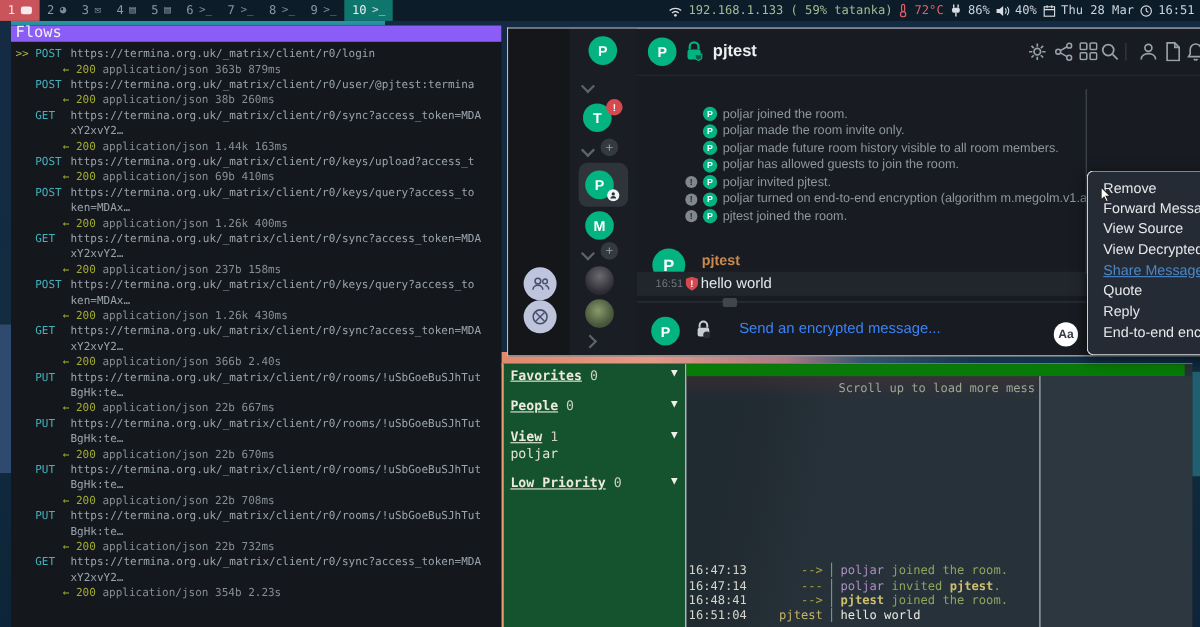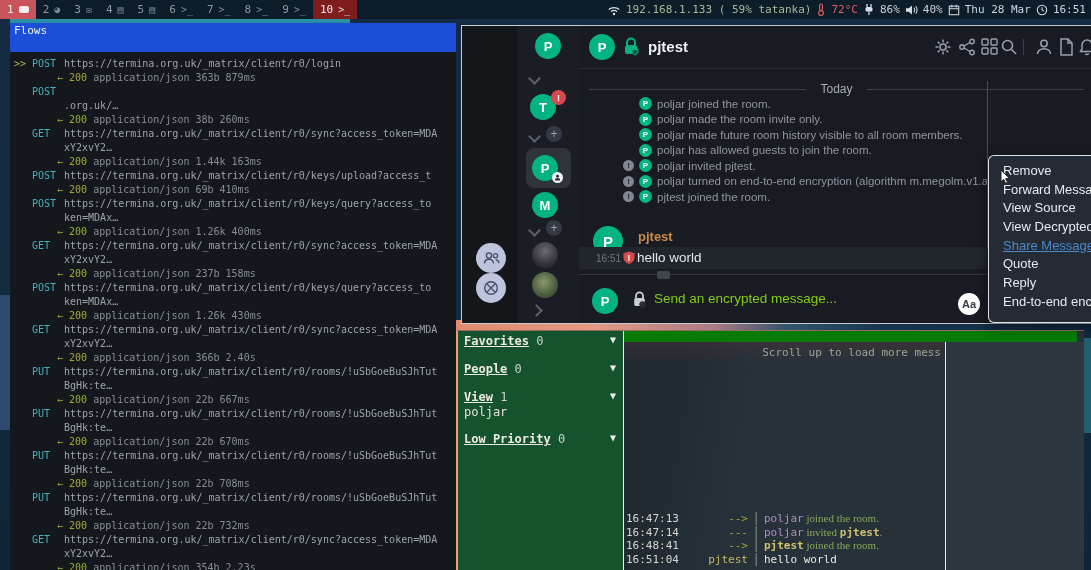--- a/index.html
+++ b/index.html
@@ -10,30 +10,30 @@
       linear-gradient(#2b96a8,#27879b) 10px 19px / 340px 5px no-repeat,
       linear-gradient(#2e4a6e,#2e4a6e) 0px 295px / 10px 135px no-repeat,
       linear-gradient(#1f5f70,#1f5f70) 1083px 338px / 8px 95px no-repeat,
       linear-gradient(180deg,#152a44 0%,#122c3e 60%,#0e2438 100%);}
   
   .bar{position:absolute;left:0;top:0;width:100%;height:19px;background:#0d1c29;display:flex;align-items:center;
     font-family:"DejaVu Sans Mono",monospace;font-size:11px;color:#8b97a3;}
   .ws{display:flex;align-items:center;gap:5px;height:19px;padding:0 7px;}
   .ws .glyph{font-size:10px;opacity:.9;}
   .ws-urgent{background:#c9545c;color:#f4ecec;}
-  .ws-focused{background:#7f1d1d;color:#e8edf2;}
+  .ws-focused{background:#0f766e;color:#e8edf2;}
   .chatbubble{width:10px;height:7px;background:#f4ecec;border-radius:2px;position:relative;display:inline-block;}
   .chatbubble:after{content:"";position:absolute;left:2px;bottom:-3px;border:3px solid transparent;border-top-color:#f4ecec;border-left-width:2px;border-right-width:2px;}
   .status{margin-left:auto;display:flex;align-items:center;gap:5px;padding-right:5px;color:#ccd3da;}
   .status svg{display:block;}
   .net{color:#a4bb97;} .temp{color:#e35f65;}
   
   .term{position:absolute;left:10px;top:23px;width:446px;height:547px;background:#14181d;overflow:hidden;
     font-family:"DejaVu Sans Mono",monospace;}
-  .term-title{height:29px;background:#1d4ed8;color:#eef1f3;font-size:11px;line-height:15px;padding-left:4px;}
+  .term-title{height:15px;background:#8b5cf6;color:#eef1f3;font-size:14px;line-height:15px;padding-left:4px;}
   .flows-body{padding-top:5px;}
   .fl{display:flex;height:14px;line-height:14px;font-size:10px;white-space:pre;}
   .fmark{width:18px;padding-left:4px;box-sizing:content-box;color:#b3b74a;flex:none;}
   .fmethod{width:32px;color:#45b1bd;flex:none;}
   .furl{color:#9aa3ab;}
   .fcont{padding-left:54px;color:#9aa3ab;}
   .fresp{padding-left:47px;}
   .r200{color:#a2aa33;} .rmeta{color:#858d95;}
   
   .riot{position:absolute;left:461px;top:25px;width:632px;height:297px;background:#181b21;
@@ -69,21 +69,21 @@
   .ev.nowarn .eav{margin-left:16px;}
   .bigav{position:absolute;left:131px;top:200px;width:30px;height:30px;font-size:15px;}
   .sendername{position:absolute;left:176px;top:203px;font-size:13px;font-weight:bold;color:#cb8a4d;}
   .msgrow{position:absolute;left:117px;right:0;top:221px;height:22px;background:#21262d;}
   .msg-time{position:absolute;left:17px;top:6px;font-size:10px;color:#70777f;}
   .msg-shield{position:absolute;left:44px;top:4px;}
   .msg-text{position:absolute;left:58px;top:3px;font-size:13.5px;color:#e4e7ea;}
   .composer{position:absolute;left:117px;right:0;top:248px;height:48px;border-top:1px solid #31363d;}
   .cav{position:absolute;left:13px;top:13px;}
   .clock{position:absolute;left:52px;top:15px;}
-  .cph{position:absolute;left:75px;top:16px;font-size:13.5px;color:#84cc16;}
+  .cph{position:absolute;left:93px;top:16px;font-size:13.5px;color:#3b82f6;}
   .cpill{position:absolute;left:78px;top:-4px;width:13px;height:8px;background:#41464d;border-radius:2px;}
   .aabtn{position:absolute;left:379px;top:18px;width:22px;height:22px;border-radius:50%;background:#fff;color:#343a41;
     font-size:11px;font-weight:bold;display:flex;align-items:center;justify-content:center;}
   .tscroll{position:absolute;left:525px;top:55px;width:1px;height:168px;background:#454c54;}
   .menu{position:absolute;left:988px;top:155px;width:170px;height:160px;background:#252b34;
     border:1px solid #dfe2e6;border-right:none;border-radius:6px 0 0 6px;box-shadow:0 3px 12px rgba(0,0,0,.55);
     padding-top:6px;z-index:6;box-sizing:content-box;}
   .mi{height:18.7px;line-height:18.7px;padding-left:14px;font-size:13px;color:#e6e9ec;white-space:nowrap;overflow:hidden;}
   .mi-link{color:#4b87c9;text-decoration:underline;}
   .cursor{position:absolute;left:1000px;top:169px;z-index:7;}
@@ -103,21 +103,21 @@
     background:linear-gradient(180deg,rgba(96,52,56,.30),rgba(96,52,56,0) 22px),
       linear-gradient(100deg,rgba(16,24,28,.28) 0 60px,rgba(16,24,28,0) 140px);}
   .wnotice{position:absolute;left:167px;top:15px;width:316px;text-align:right;color:#9aa793;}
   .wright{position:absolute;left:488px;top:11px;right:0;bottom:0;background:#2c3740;}
   .wmsgs{position:absolute;left:168px;top:181px;width:318px;}
   .wl{display:flex;height:13.5px;line-height:13.5px;white-space:pre;}
   .wt{width:58px;color:#d6d6cc;flex:none;}
   .wp{width:64px;text-align:right;color:#a8a23e;flex:none;}
   .wp-nick{color:#c5b567;}
   .wb{width:16px;text-align:center;color:#93a38c;flex:none;}
-  .c-purple{color:#b08cc4;} .c-green{color:#8aa65b;font-family:Liberation Serif, serif;} .c-ybold{color:#cfc06e;font-weight:bold;} .c-white{color:#e8e8e2;}
+  .c-purple{color:#b08cc4;} .c-green{color:#8aa65b;} .c-ybold{color:#cfc06e;font-weight:bold;} .c-white{color:#e8e8e2;}
 </style>
 </head>
 <body>
 
 <div id="root">
 
   <div class="bar">
     <div class="ws ws-urgent">
         <span>1</span>
         <span class="chatbubble"></span>
@@ -195,22 +195,21 @@
 
   <div class="term">
     <div class="term-title">Flows</div>
     <div class="flows-body">
 
       <div>
         <div class="fl"><span class="fmark">&gt;&gt;</span><span class="fmethod">POST</span><span class="furl">https://termina.org.uk/_matrix/client/r0/login</span></div>
         <div class="fl fresp"><span class="r200">← 200 </span><span class="rmeta">application/json 363b 879ms</span></div>
       </div>
       <div>
-        <div class="fl"><span class="fmark"></span><span class="fmethod">POST</span></div>
-        <div class="fl fcont">.org.uk/…</div>
+        <div class="fl"><span class="fmark"></span><span class="fmethod">POST</span><span class="furl">https://termina.org.uk/_matrix/client/r0/user/@pjtest:termina</span></div>
         <div class="fl fresp"><span class="r200">← 200 </span><span class="rmeta">application/json 38b 260ms</span></div>
       </div>
       <div>
         <div class="fl"><span class="fmark"></span><span class="fmethod">GET</span><span class="furl">https://termina.org.uk/_matrix/client/r0/sync?access_token=MDA</span></div>
         <div class="fl fcont">xY2xvY2…</div>
         <div class="fl fresp"><span class="r200">← 200 </span><span class="rmeta">application/json 1.44k 163ms</span></div>
       </div>
       <div>
         <div class="fl"><span class="fmark"></span><span class="fmethod">POST</span><span class="furl">https://termina.org.uk/_matrix/client/r0/keys/upload?access_t</span></div>
         <div class="fl fresp"><span class="r200">← 200 </span><span class="rmeta">application/json 69b 410ms</span></div>
@@ -343,25 +342,20 @@
       <span class="hic" style="left:480px"><svg width="15" height="18" viewBox="0 0 15 18">
             <path d="M2 1h7l4 4v12H2z" fill="none" stroke="currentColor" stroke-width="1.5"></path>
             <path d="M9 1v4h4" fill="none" stroke="currentColor" stroke-width="1.5"></path>
           </svg></span>
       <span class="hic" style="left:500px"><svg width="16" height="18" viewBox="0 0 16 18">
             <path d="M8 2a5 5 0 0 1 5 5v4l1.5 2.5h-13L3 11V7a5 5 0 0 1 5-5z" fill="none" stroke="currentColor" stroke-width="1.5"></path>
             <path d="M6.5 15.5a1.6 1.6 0 0 0 3 0" fill="none" stroke="currentColor" stroke-width="1.5"></path>
           </svg></span>
     </div>
 
-    <div class="today">
-      <span class="ln"></span>
-      <span class="tx">Today</span>
-      <span class="ln"></span>
-    </div>
     <div class="evs">
       <div class="ev nowarn">
           <span class="av eav">P</span>
           <span>poljar joined the room.</span>
         </div>
       <div class="ev nowarn">
           <span class="av eav">P</span>
           <span>poljar made the room invite only.</span>
         </div>
       <div class="ev nowarn">

